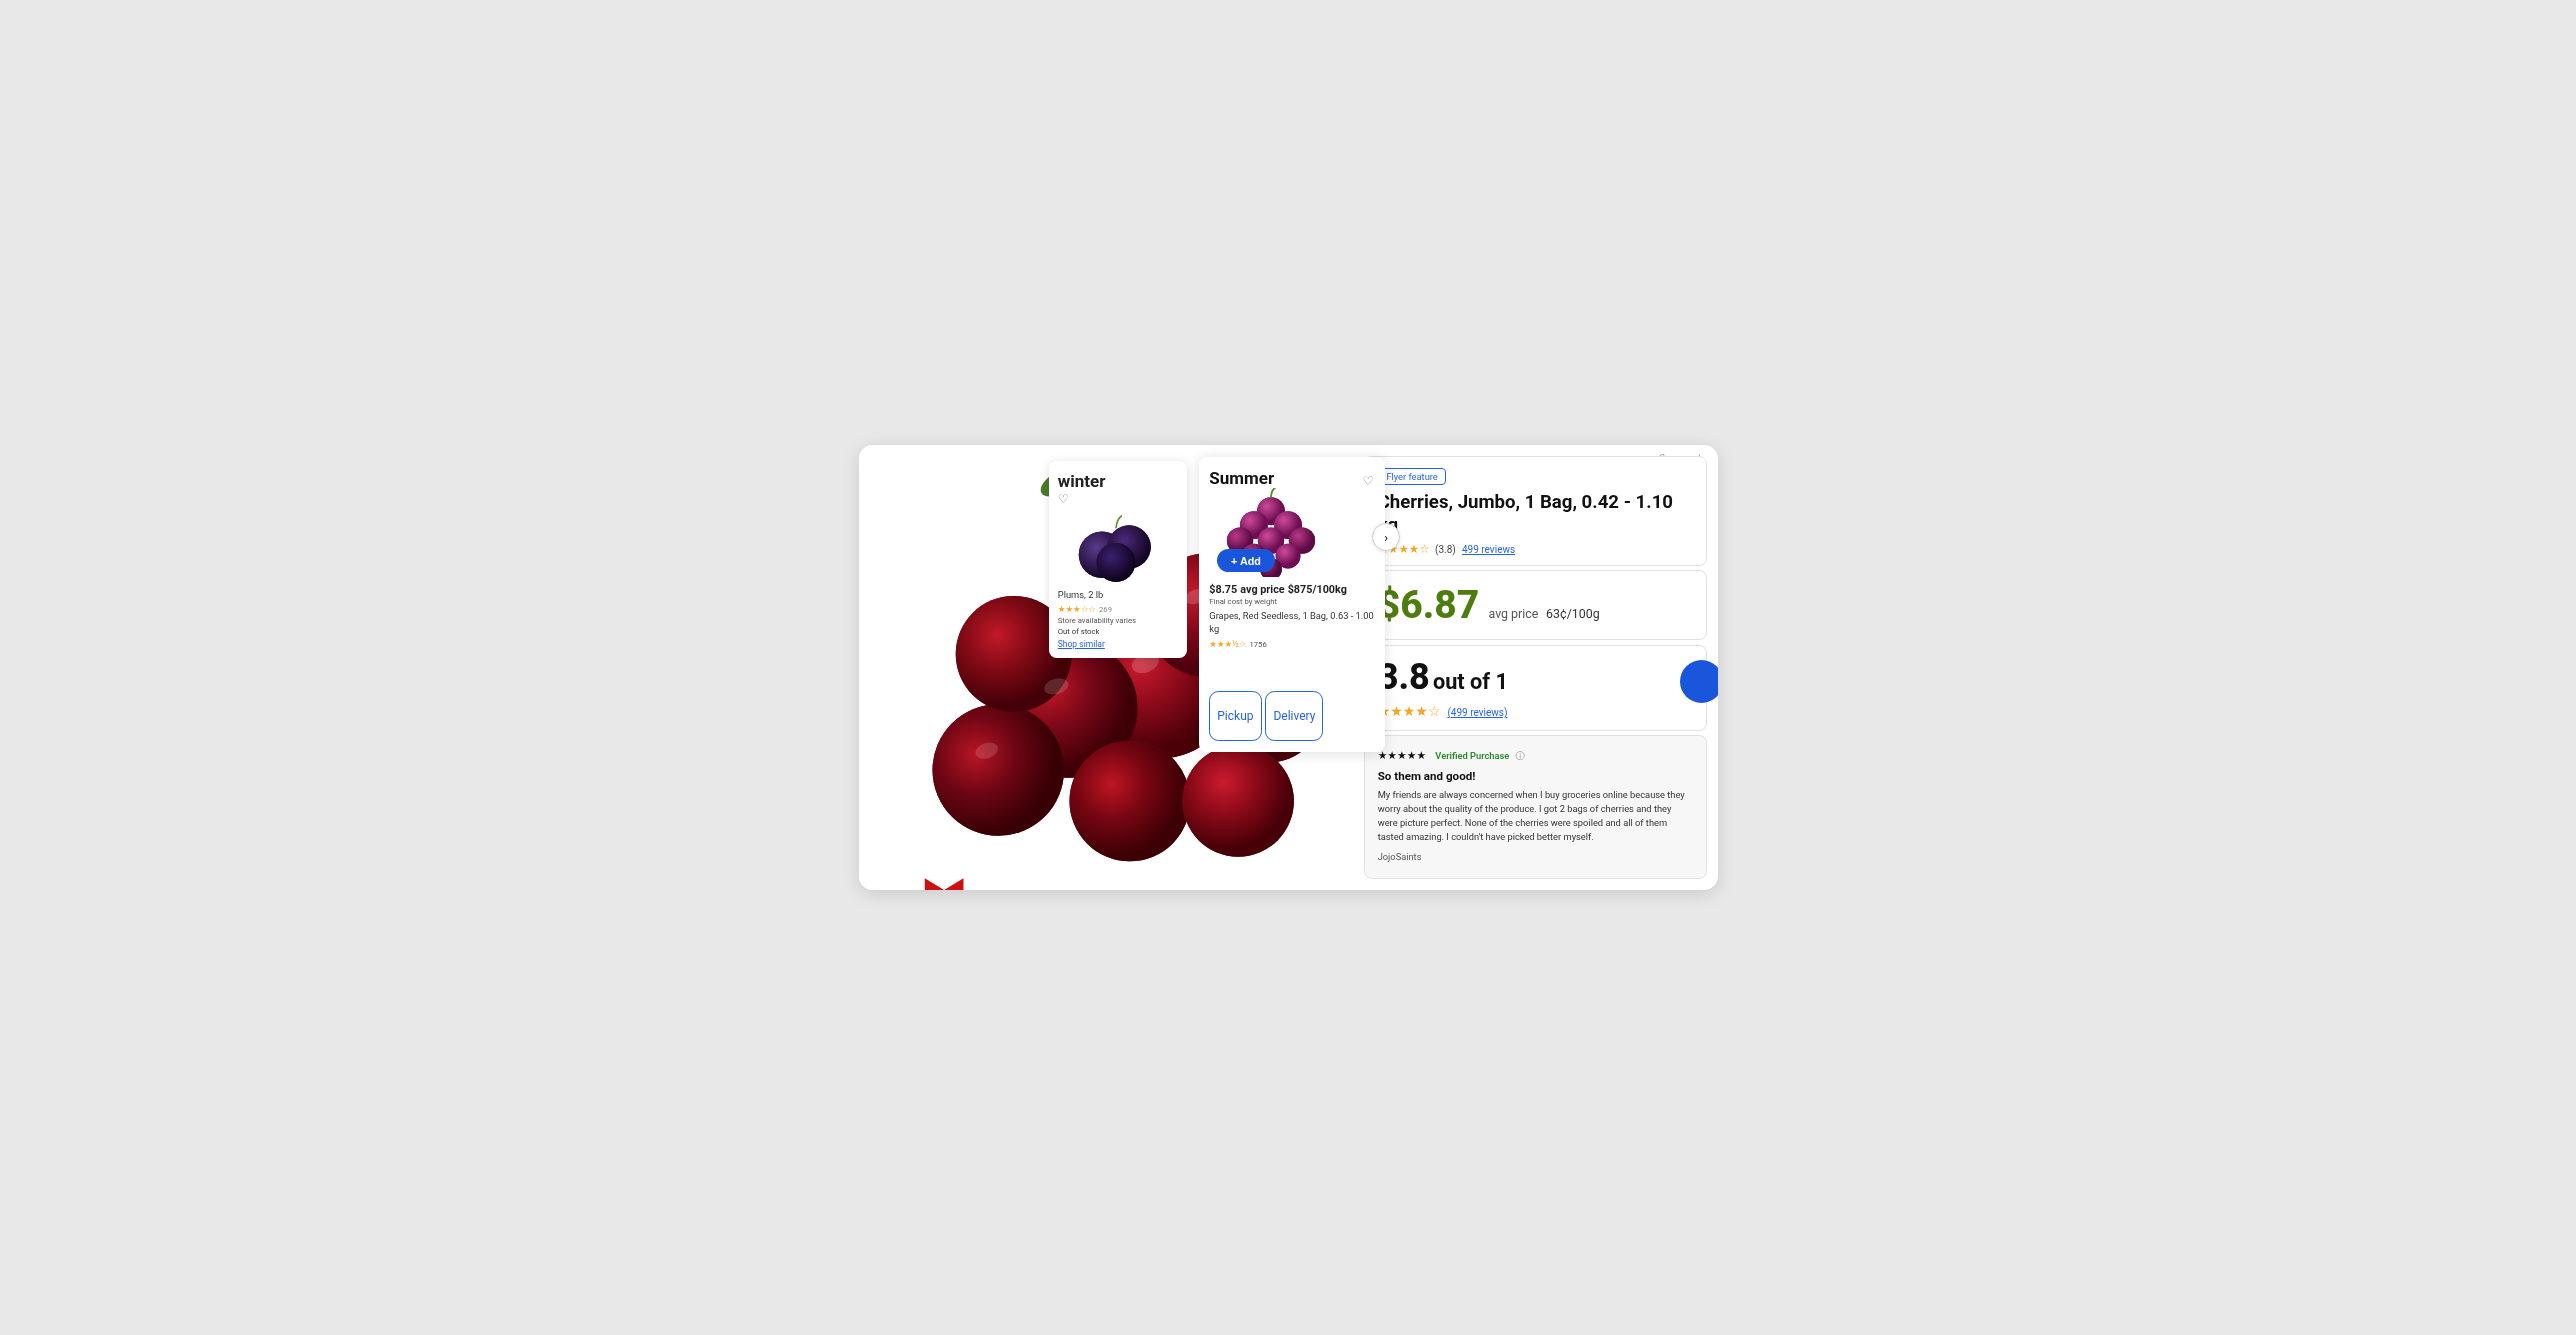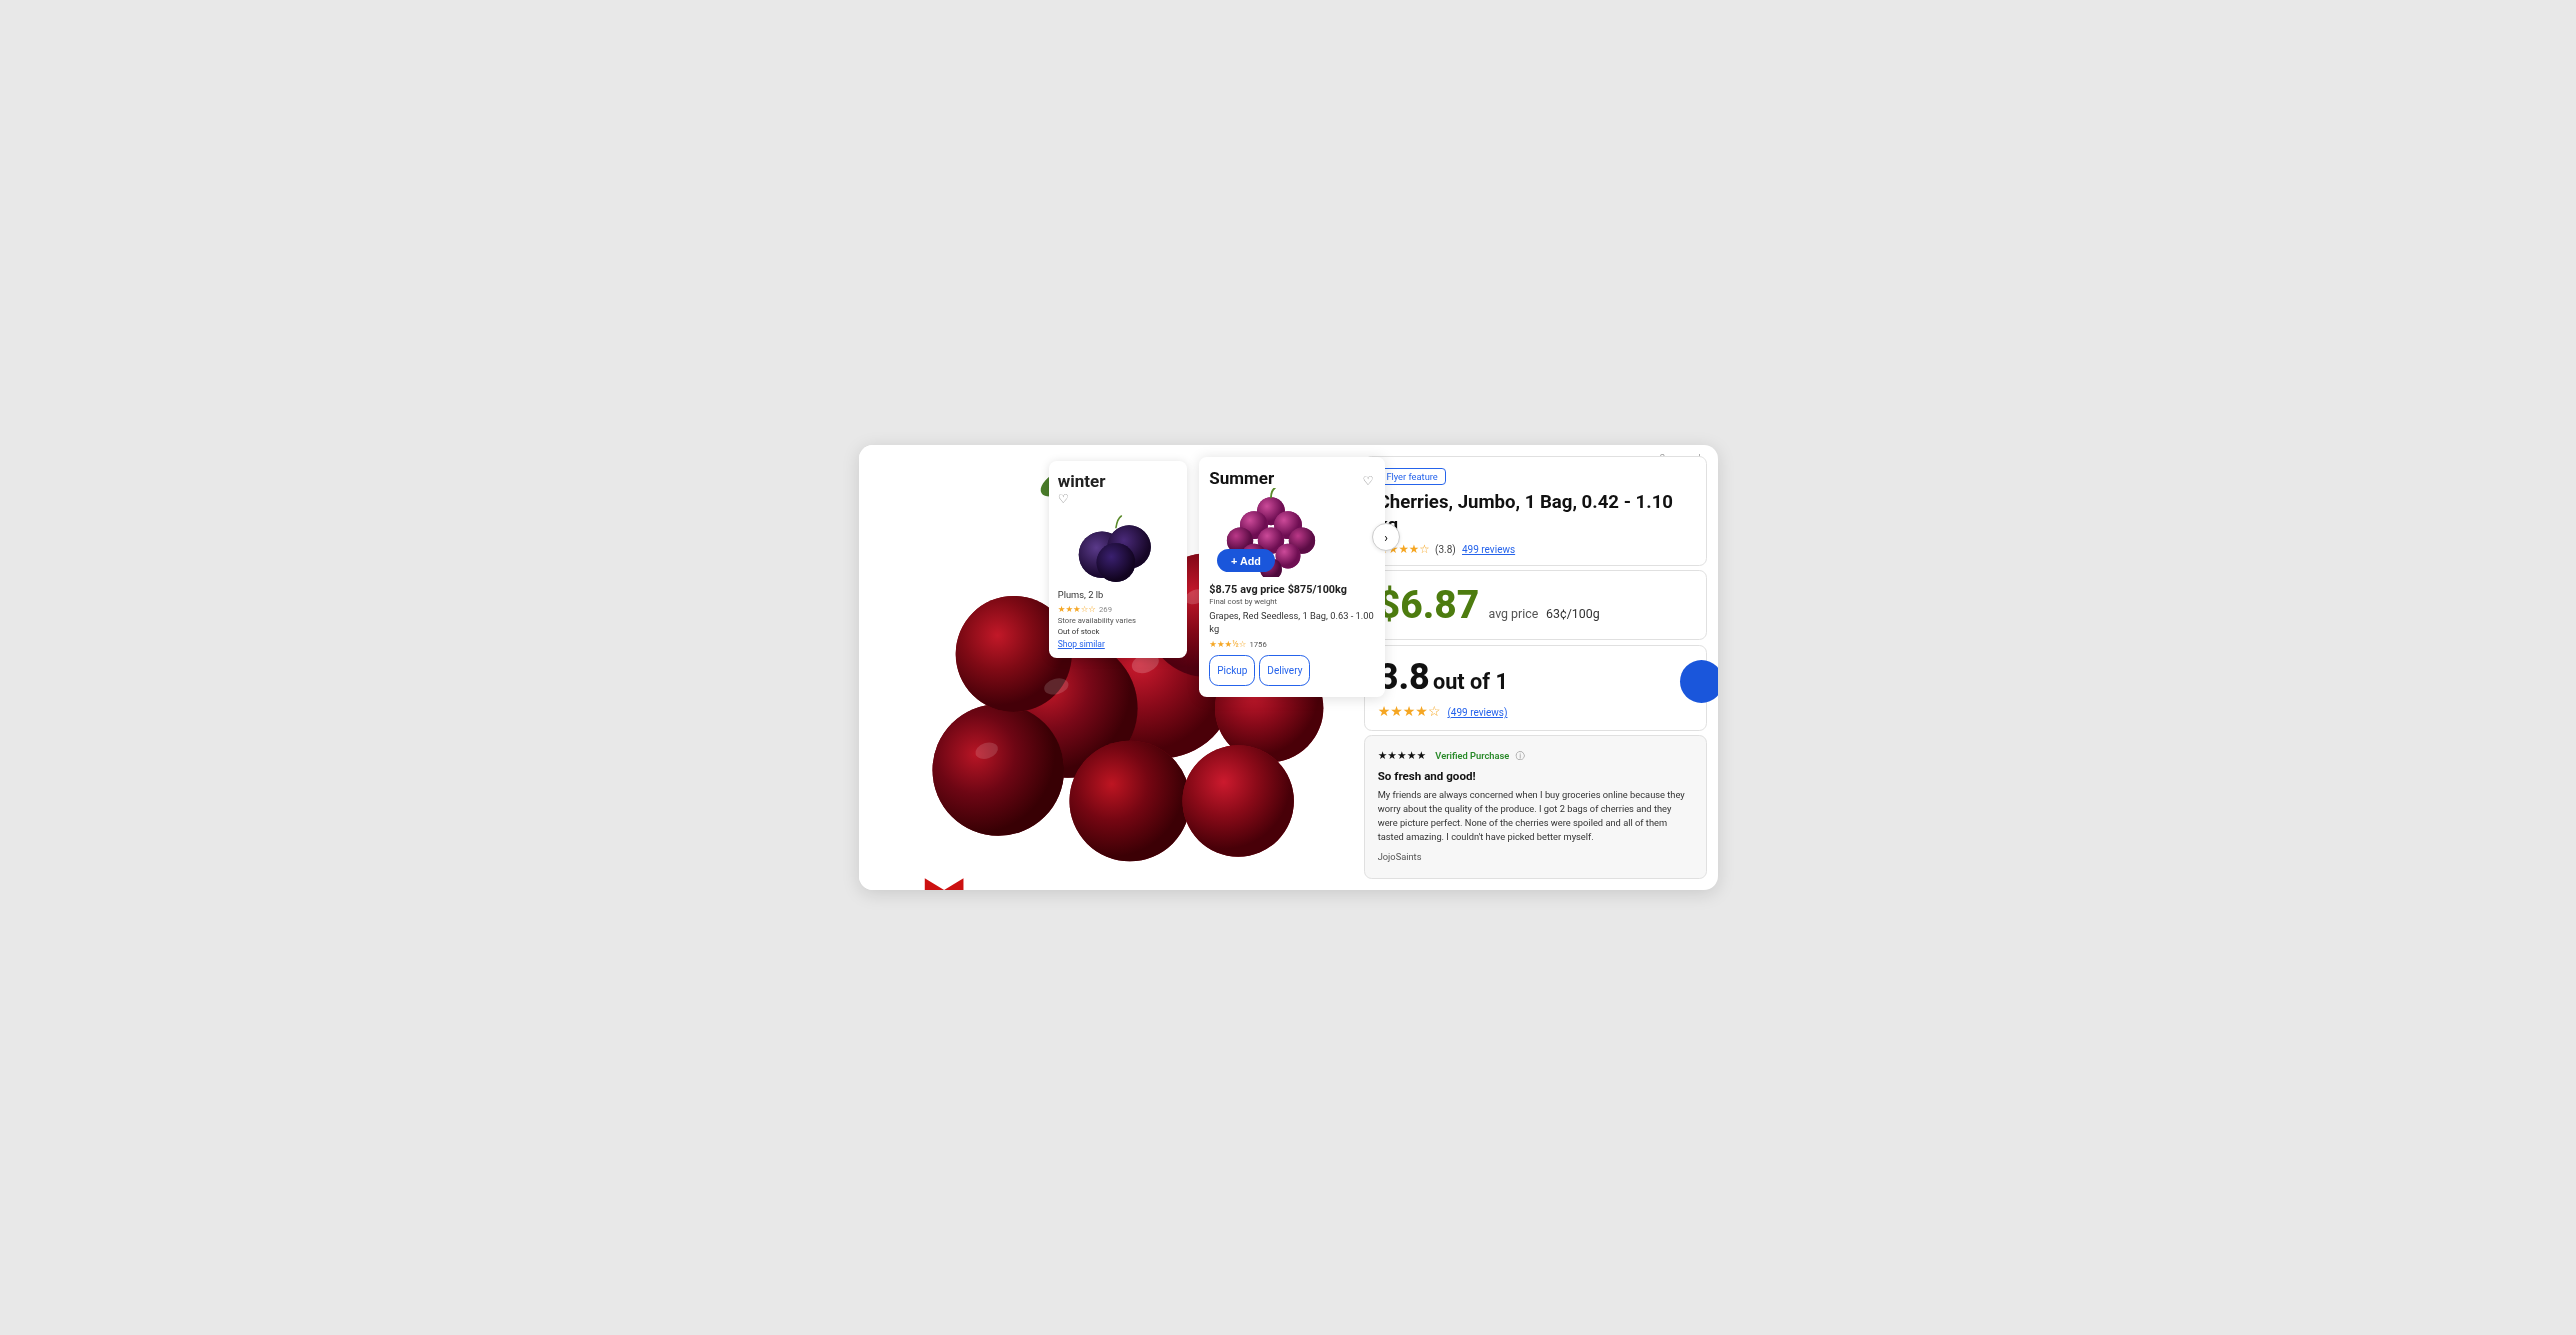--- a/index.html
+++ b/index.html
@@ -177,22 +177,23 @@
     }
     .summer-tags {
       margin-top: 4.6px;
       display: flex;
       gap: 3.9px;
     }
     .tag {
       border: 0.8px solid #2563eb;
       color: #2563eb;
       border-radius: 9.3px;
-      font-size: 10px;
-      padding: 9px 7px;
+      font-size: 12px;
+      padding: 17px 7px;
+      margin-top: 36px;
     }
 
     
     .nav-arrow {
       position: absolute;
       right: -15.5px;
       top: 66px;
       width: 28px;
       height: 28px;
       background: #fff;
@@ -617,21 +618,21 @@
       </div>
       <div class="blue-circle"></div>
     </div>
 
     <div class="review-panel">
       <div>
         <span class="review-stars">★★★★★</span>
         <span class="review-verified">Verified Purchase</span>
         <span class="review-info-icon">ⓘ</span>
       </div>
-      <div class="review-title">So fresh and good!</div>
+      <div class="review-title">So them and good!</div>
       <div class="review-body">My friends are always concerned when I buy groceries online because they worry about the quality of the produce. I got 2 bags of cherries and they were picture perfect. None of the cherries were spoiled and all of them tasted amazing. I couldn't have picked better myself.</div>
       <div class="review-author">JojoSaints</div>
     </div>
 
   </div>
 
 </div>
 
 
 </body></html>

